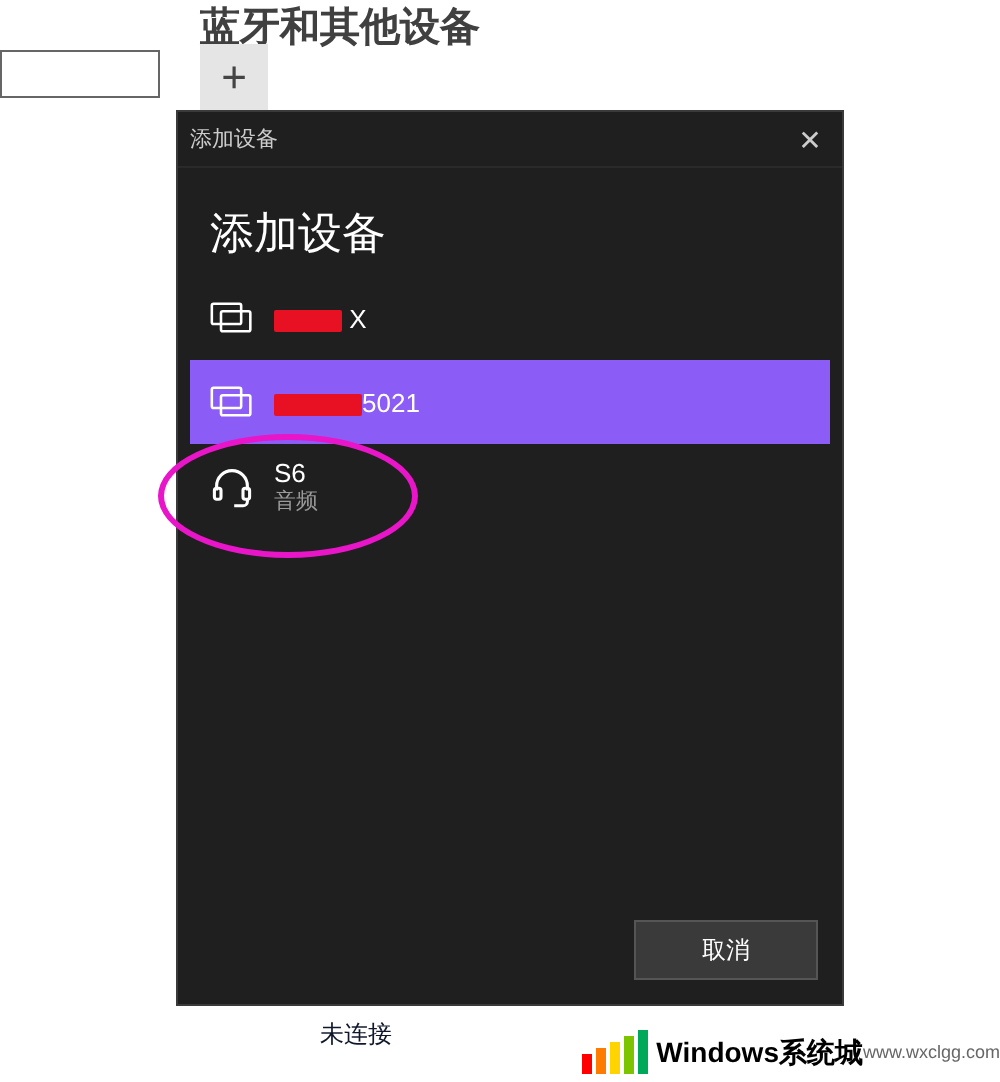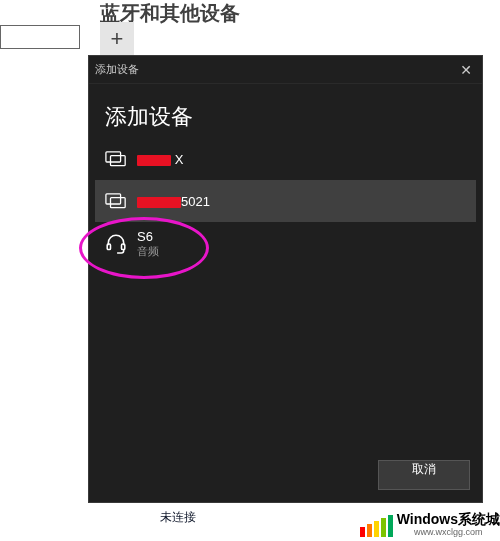--- a/index.html
+++ b/index.html
@@ -3,43 +3,43 @@
 <meta charset="utf-8">
 <style>
   html,body{margin:0;padding:0;width:500px;height:541px;background:#fff;font-family:"Microsoft YaHei","Segoe UI",sans-serif;overflow:hidden;position:relative}
   *{box-sizing:border-box}
   .bg-settings{position:absolute;left:0;top:0;width:500px}
   .crumb{position:absolute;left:0;top:25px;width:80px;height:24px;border:1px solid #666;background:#fff}
   .section-title{position:absolute;left:100px;top:0;font-size:20px;color:#404040;font-weight:600}
   .add-bt-row{position:absolute;left:100px;top:22px;display:flex;align-items:center}
   .plus-btn{width:34px;height:34px;background:#e5e5e5;display:flex;align-items:center;justify-content:center;font-size:22px;color:#444}
   .add-bt-label{margin-left:10px;font-size:14px;color:#000}
-  .dialog{position:absolute;left:88px;top:55px;width:395px;height:448px;background:#1f1f1f;border:1px solid #3a3a3a}
+  .dialog{position:absolute;left:88px;top:55px;width:334px;height:448px;background:#1f1f1f;border:1px solid #3a3a3a}
   .dlg-titlebar{height:28px;display:flex;align-items:center;justify-content:space-between;padding:0 6px;border-bottom:1px solid #2a2a2a}
   .dlg-titlebar-text{color:#ccc;font-size:11px}
   .dlg-close{color:#ccc;font-size:14px;width:20px;text-align:center}
   .dlg-body{padding:14px 16px 0 16px;color:#fff}
   .dlg-heading{font-size:22px;font-weight:400;color:#fff;margin:4px 0 6px 0}
   .dlg-sub{font-size:12px;color:#ddd;margin-bottom:12px}
   .dev-list{}
   .dev-item{display:flex;align-items:center;height:42px;padding:0 10px;margin:0 -10px}
-  .dev-item.sel{background:#404040}
+  .dev-item.sel{background:#8b5cf6}
   .dev-icon{width:22px;height:18px;flex:0 0 22px;display:flex;align-items:center;justify-content:center}
   .dev-icon svg{stroke:#fff;fill:none;stroke-width:1.4}
   .dev-text{margin-left:10px;display:flex;flex-direction:column;justify-content:center}
   .dev-name{font-size:13px;color:#fff;line-height:15px}
   .dev-sub{font-size:11px;color:#9a9a9a;line-height:14px}
   .redact{display:inline-block;height:11px;background:#e81123;border-radius:1px;vertical-align:middle}
-  .cancel-btn{position:absolute;right:12px;bottom:12px;width:92px;height:30px;background:#3a3a3a;border:1px solid #555;color:#fff;font-size:12px;display:flex;align-items:flex-start;justify-content:center}
+  .cancel-btn{position:absolute;right:12px;bottom:12px;width:92px;height:30px;background:#3a3a3a;border:1px solid #555;color:#fff;font-size:12px;display:flex;align-items:center;justify-content:center}
   .footer-status{position:absolute;left:160px;top:509px;font-size:12px;color:#0f172a}
   .circle-annot{position:absolute;left:79px;top:217px;width:130px;height:62px;border:3px solid #e815c9;border-radius:50%;pointer-events:none}
   .watermark{position:absolute;right:0;bottom:0;display:flex;align-items:center;height:30px;background:#fff}
   .wm-bars{display:flex;align-items:flex-end;height:22px;margin-right:4px}
   .wm-bars span{width:5px;margin-left:2px;display:inline-block}
-  .wm-text{display:flex;flex-direction:column;line-height:13px}
+  .wm-text{display:flex;flex-direction:row;line-height:13px}
   .wm-main{font-size:14px;font-weight:700;color:#000}
   .wm-sub{font-size:9px;color:#666;text-align:center}
 </style>
 </head>
 <body>
 
 <div class="bg-settings">
   <input class="crumb" style="">
   <div class="section-title">蓝牙和其他设备</div>
   <div class="add-bt-row">

